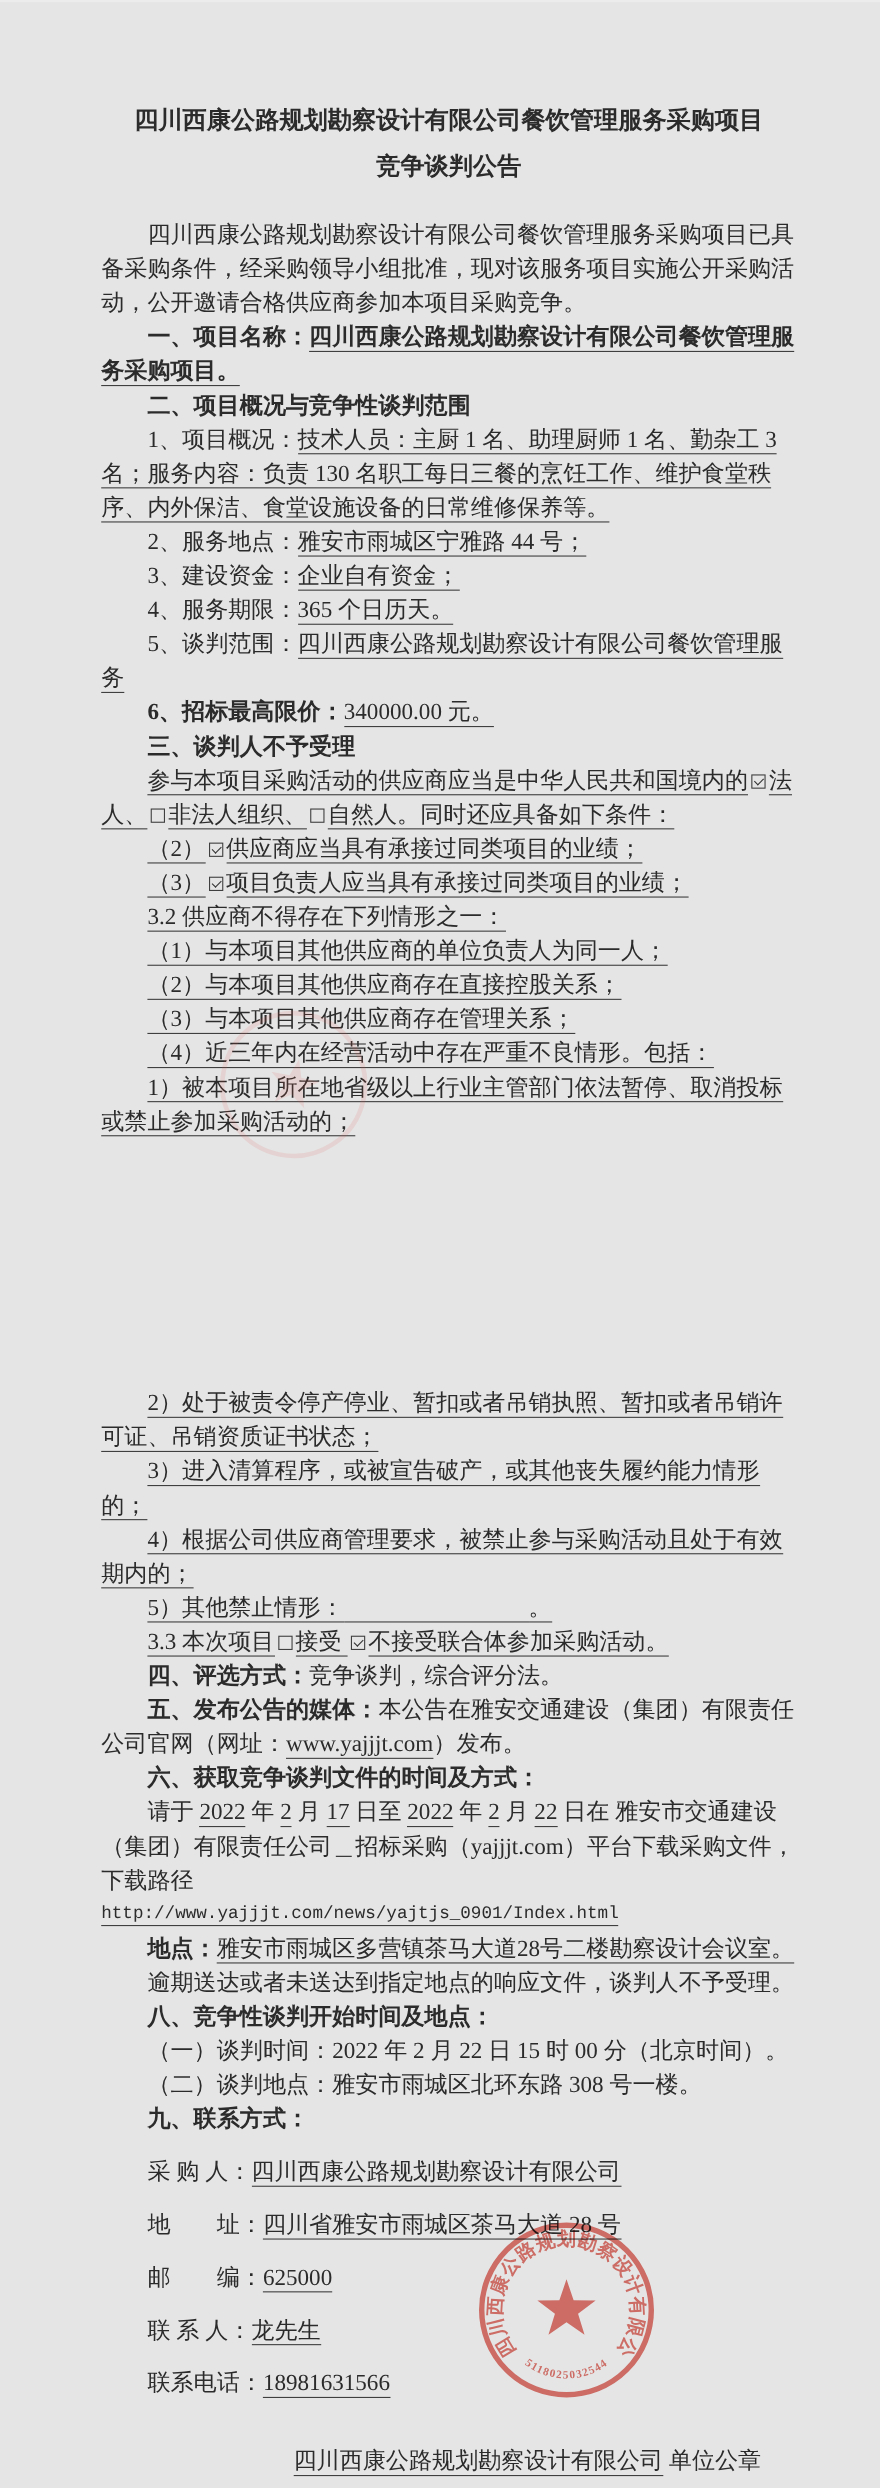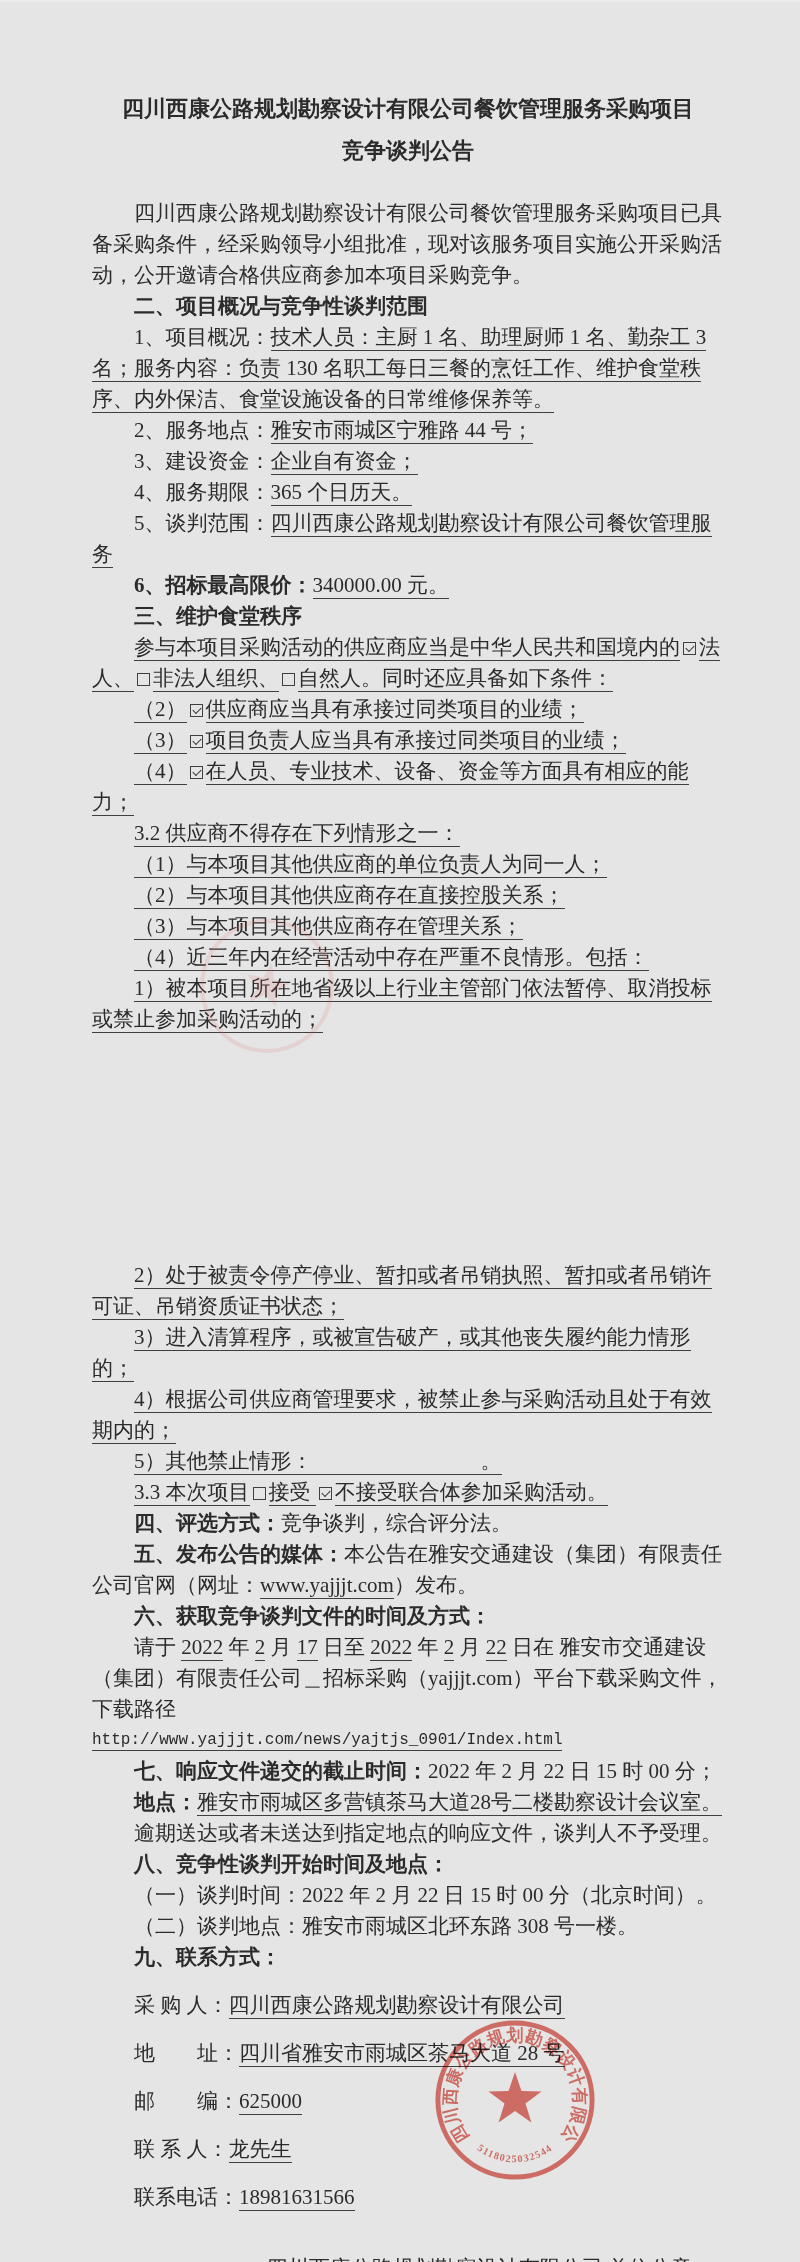--- a/index.html
+++ b/index.html
@@ -46,49 +46,48 @@
   }
 </style>
 </head>
 <body>
 
 <div class="page">
   <div class="content">
     <h1 class="title">四川西康公路规划勘察设计有限公司餐饮管理服务采购项目竞争谈判公告</h1>
     <div id="doc-body">
         <p class="ln ind"><span>四川西康公路规划勘察设计有限公司餐饮管理服务采购项目已具备采购条件，经采购领导小组批准，现对该服务项目实施公开采购活动，公开邀请合格供应商参加本项目采购竞争。</span></p>
+        <p class="ln ind"><span class="b">一、项目名称：</span><span class="b u">四川西康公路规划勘察设计有限公司餐饮管理服务采购项目。</span></p>
         <p class="ln ind"><span class="b">二、项目概况与竞争性谈判范围</span></p>
         <p class="ln ind"><span>1、项目概况：</span><span class="u">技术人员：主厨 1 名、助理厨师 1 名、勤杂工 3 名；服务内容：负责 130 名职工每日三餐的烹饪工作、维护食堂秩序、内外保洁、食堂设施设备的日常维修保养等。</span></p>
         <p class="ln ind"><span>2、服务地点：</span><span class="u">雅安市雨城区宁雅路 44 号；</span></p>
         <p class="ln ind"><span>3、建设资金：</span><span class="u">企业自有资金；</span></p>
         <p class="ln ind"><span>4、服务期限：</span><span class="u">365 个日历天。</span></p>
         <p class="ln ind"><span>5、谈判范围：</span><span class="u">四川西康公路规划勘察设计有限公司餐饮管理服务</span></p>
         <p class="ln ind"><span class="b">6、招标最高限价：</span><span class="u">340000.00 元。</span></p>
-        <p class="ln ind"><span class="b">三、维护食堂秩序</span></p>
+        <p class="ln ind"><span class="b">三、谈判人不予受理</span></p>
         <p class="ln ind"><span class="u">参与本项目采购活动的供应商应当是中华人民共和国境内的</span><span class="cb ck"></span><span class="u">法人、</span><span class="cb"></span><span class="u">非法人组织、</span><span class="cb"></span><span class="u">自然人。同时还应具备如下条件：</span></p>
         <p class="ln ind"><span class="u">（2）</span><span class="cb ck"></span><span class="u">供应商应当具有承接过同类项目的业绩；</span></p>
         <p class="ln ind"><span class="u">（3）</span><span class="cb ck"></span><span class="u">项目负责人应当具有承接过同类项目的业绩；</span></p>
-        <p class="ln ind"><span class="u">（4）</span><span class="cb ck"></span><span class="u">在人员、专业技术、设备、资金等方面具有相应的能力；</span></p>
         <p class="ln ind"><span class="u">3.2 供应商不得存在下列情形之一：</span></p>
         <p class="ln ind"><span class="u">（1）与本项目其他供应商的单位负责人为同一人；</span></p>
         <p class="ln ind"><span class="u">（2）与本项目其他供应商存在直接控股关系；</span></p>
         <p class="ln ind"><span class="u">（3）与本项目其他供应商存在管理关系；</span></p>
         <p class="ln ind"><span class="u">（4）近三年内在经营活动中存在严重不良情形。包括：</span></p>
         <p class="ln ind"><span class="u">1）被本项目所在地省级以上行业主管部门依法暂停、取消投标或禁止参加采购活动的；</span></p>
         <p class="ln ind pgbrk"><span class="u">2）处于被责令停产停业、暂扣或者吊销执照、暂扣或者吊销许可证、吊销资质证书状态；</span></p>
         <p class="ln ind"><span class="u">3）进入清算程序，或被宣告破产，或其他丧失履约能力情形的；</span></p>
         <p class="ln ind"><span class="u">4）根据公司供应商管理要求，被禁止参与采购活动且处于有效期内的；</span></p>
         <p class="ln ind"><span class="u">5）其他禁止情形：</span><span class="u">　　　　　　　　</span><span class="u">。</span></p>
         <p class="ln ind"><span class="u">3.3 本次项目</span><span class="cb"></span><span class="u">接受 </span><span class="cb ck"></span><span class="u">不接受联合体参加采购活动。</span></p>
         <p class="ln ind"><span class="b">四、评选方式：</span><span>竞争谈判，综合评分法。</span></p>
         <p class="ln ind"><span class="b">五、发布公告的媒体：</span><span>本公告在雅安交通建设（集团）有限责任公司官网（网址：</span><span class="u">www.yajjjt.com</span><span>）发布。</span></p>
         <p class="ln ind"><span class="b">六、获取竞争谈判文件的时间及方式：</span></p>
         <p class="ln ind"><span>请于 </span><span class="u">2022</span><span> 年 </span><span class="u">2</span><span> 月 </span><span class="u">17</span><span> 日至 </span><span class="u">2022</span><span> 年 </span><span class="u">2</span><span> 月 </span><span class="u">22</span><span> 日在 雅安市交通建设（集团）有限责任公司＿招标采购（yajjjt.com）平台下载采购文件，下载路径</span></p>
         <p class="ln mono"><span class="u">http://www.yajjjt.com/news/yajtjs_0901/Index.html</span></p>
-        <p class="ln ind"><span class="b">七、响应文件递交的截止时间：</span><span>2022 年 2 月 22 日 15 时 00 分；</span></p>
         <p class="ln ind"><span class="b">地点：</span><span class="u">雅安市雨城区多营镇茶马大道28号二楼勘察设计会议室。</span></p>
         <p class="ln ind"><span>逾期送达或者未送达到指定地点的响应文件，谈判人不予受理。</span></p>
         <p class="ln ind"><span class="b">八、竞争性谈判开始时间及地点：</span></p>
         <p class="ln ind"><span>（一）谈判时间：2022 年 2 月 22 日 15 时 00 分（北京时间）。</span></p>
         <p class="ln ind"><span>（二）谈判地点：雅安市雨城区北环东路 308 号一楼。</span></p>
         <p class="ln ind"><span class="b">九、联系方式：</span></p>
         <p class="ln ind csp"><span>采 购 人：</span><span class="u">四川西康公路规划勘察设计有限公司</span></p>
         <p class="ln ind csp"><span>地　　址：</span><span class="u">四川省雅安市雨城区茶马大道 28 号</span></p>
         <p class="ln ind csp"><span>邮　　编：</span><span class="u">625000</span></p>
         <p class="ln ind csp"><span>联 系 人：</span><span class="u">龙先生</span></p>

